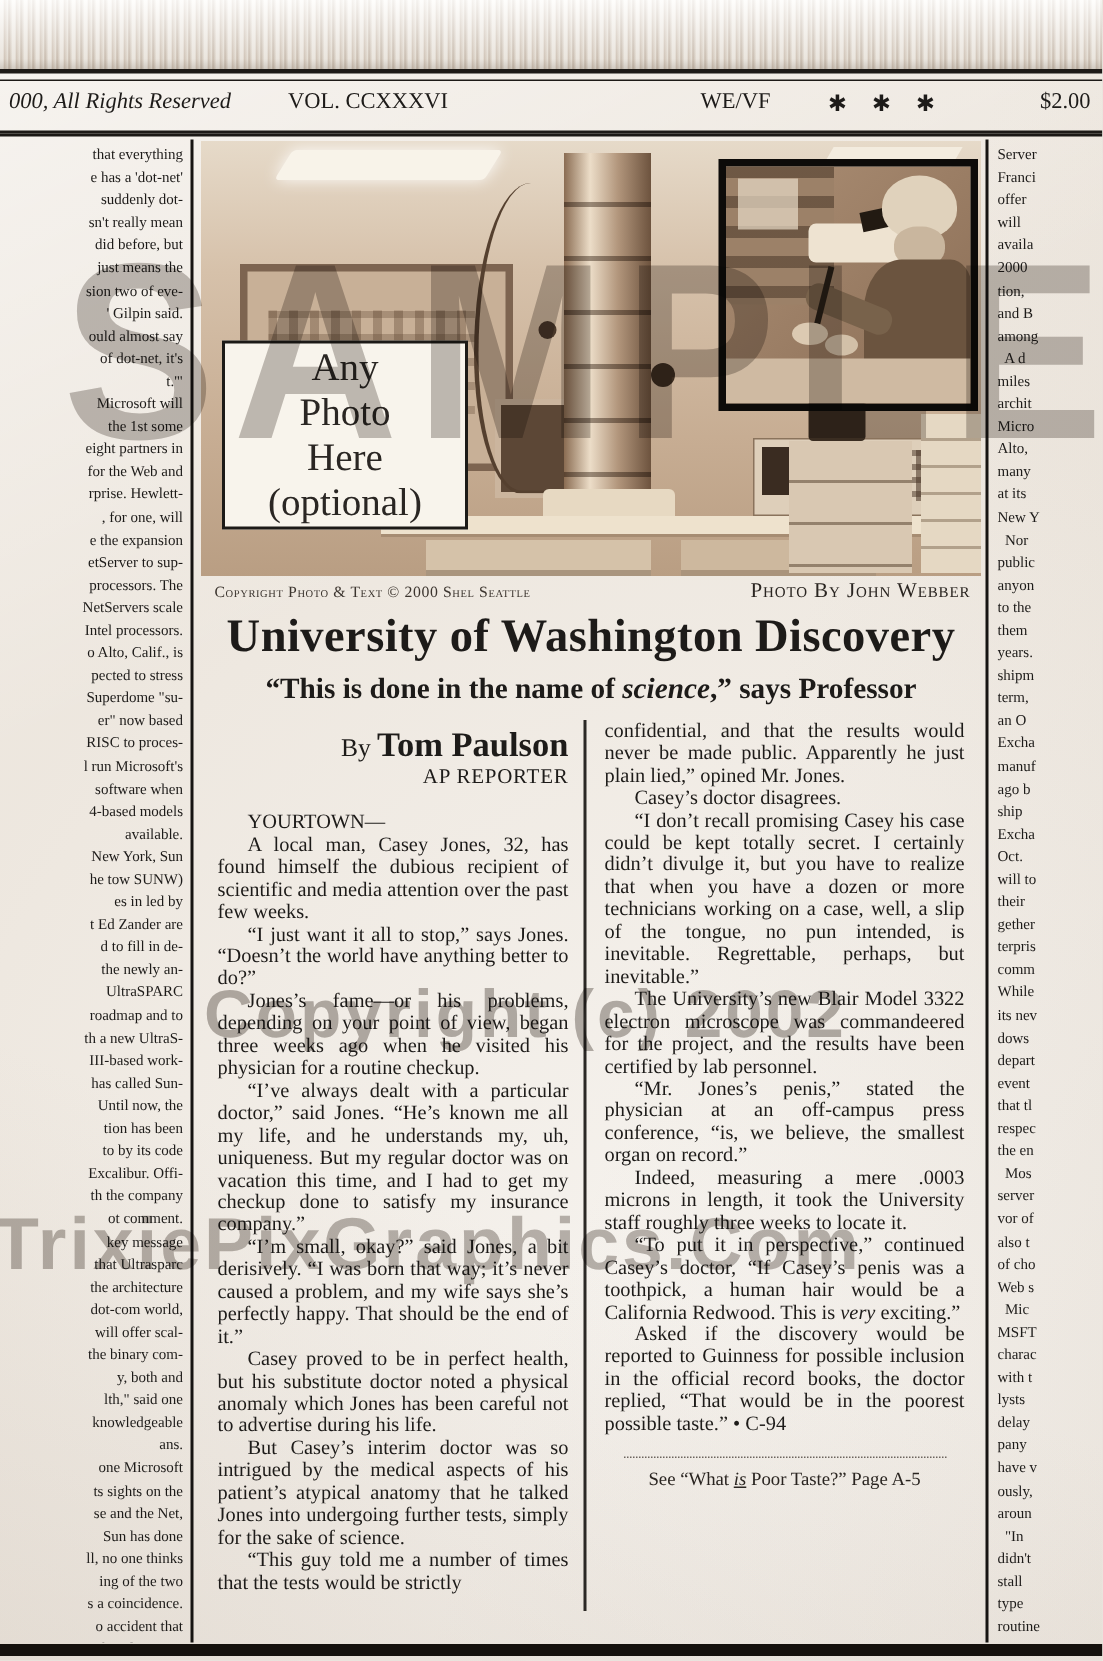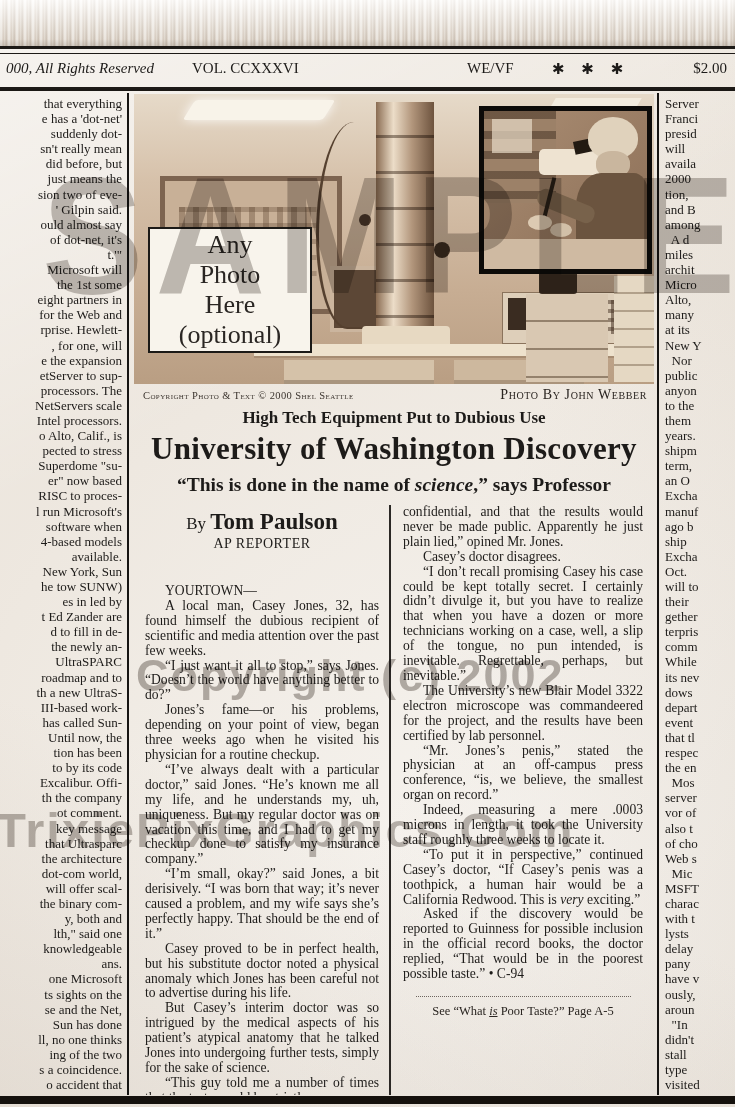--- a/index.html
+++ b/index.html
@@ -28,21 +28,21 @@
   .mast-row{position:relative;height:30px;}
   .mast-row span{position:absolute;top:6px;font-size:15px;white-space:nowrap;}
   .m-rights{left:6px;font-style:italic;}
   .m-vol{left:192px;}
   .m-no{left:303px;margin-top:40px;}
   .m-ed{left:467px;}
   .m-stars{left:552px;font-family:"DejaVu Sans",sans-serif;font-size:11px;top:9px;letter-spacing:6px;}
   .m-price{right:8px;}
   .content-top-rule{position:absolute;top:89px;left:0;right:0;height:2px;background:#1b1815;}
   
-  .side{position:absolute;top:93px;bottom:12px;overflow:hidden;font-size:13px;line-height:15.1px;}
+  .side{position:absolute;top:93px;bottom:12px;overflow:hidden;font-size:10px;line-height:15.1px;}
   .side-left{left:0;width:129px;border-right:2px solid #161412;padding:3px 5px 0 0;box-sizing:border-box;text-align:right;}
   .side-right{left:657px;width:78px;border-left:2px solid #161412;padding:3px 0 0 6px;box-sizing:border-box;text-align:left;}
   .side .ln{white-space:pre;overflow:hidden;}
   
   .center{position:absolute;left:131px;top:92px;width:526px;height:1003px;overflow:hidden;}
   
   .photo{position:relative;margin:2px 3px 0 3px;height:290px;overflow:hidden;
     background:linear-gradient(180deg,#e6dac9 0%,#d6c1aa 30%,#c7ad93 68%,#b99e83 100%);}
   .photo *{position:absolute;}
   .p-light1{left:55px;top:6px;width:140px;height:20px;background:#f8f3e9;border-radius:3px;transform:skewX(-32deg);box-shadow:0 0 10px rgba(255,255,255,.9);}
@@ -94,21 +94,21 @@
   .credit-l{font-variant:small-caps;font-size:10.5px;letter-spacing:.4px;color:#3b342e;}
   .credit-r{font-variant:small-caps;font-size:14px;letter-spacing:.6px;color:#2a2521;text-align:right;}
   .kicker{text-align:center;font-weight:bold;font-size:17px;margin-top:5px;}
   .headline{text-align:center;font-weight:bold;font-size:31px;line-height:34px;margin-top:4px;letter-spacing:.3px;}
   .subhead{text-align:center;font-weight:bold;font-size:19.5px;margin-top:8px;}
   .subhead i{font-weight:bold;}
   
   .columns{display:flex;margin-top:9px;height:594px;}
   .colA{width:258px;padding:0 10px 0 14px;box-sizing:border-box;overflow:hidden;}
   .colB{width:268px;padding:0 14px 0 12px;box-sizing:border-box;border-left:2px solid #2b2825;overflow:hidden;}
-  .byline{text-align:center;margin:4px 0 32px;}
+  .byline{text-align:right;margin:4px 0 14px;}
   .byline .by{font-size:17px;}
   .byline .name{font-size:23px;font-weight:bold;}
   .byline .title{font-size:14px;letter-spacing:.5px;margin-top:1px;}
   .art p{margin:0;text-indent:20px;text-align:justify;font-size:13.6px;line-height:14.9px;}
   .art p.lead{text-indent:0;}
   .endnote{white-space:nowrap;}
   .footer-rule{width:215px;margin:14px auto 7px;border-top:1px dotted #6c655e;}
   .footer-note{text-align:center;font-size:12.5px;color:#2a2521;}
   .footer-note i{text-decoration:underline;}
   
@@ -206,21 +206,21 @@
       <div class="ln">ll, no one thinks</div>
       <div class="ln">ing of the two</div>
       <div class="ln">s a coincidence.</div>
       <div class="ln">o accident that</div>
       <div class="ln">ft and Sun are</div>
     </div>
 
   <div class="side side-right">
       <div class="ln">Server</div>
       <div class="ln">Franci</div>
-      <div class="ln">presid</div>
+      <div class="ln">offer</div>
       <div class="ln">will</div>
       <div class="ln">availa</div>
       <div class="ln">2000</div>
       <div class="ln">tion,</div>
       <div class="ln">and B</div>
       <div class="ln">among</div>
       <div class="ln">  A d</div>
       <div class="ln">miles</div>
       <div class="ln">archit</div>
       <div class="ln">Micro</div>
@@ -269,21 +269,21 @@
       <div class="ln">lysts</div>
       <div class="ln">delay</div>
       <div class="ln">pany</div>
       <div class="ln">have v</div>
       <div class="ln">ously,</div>
       <div class="ln">aroun</div>
       <div class="ln">  "In</div>
       <div class="ln">didn't</div>
       <div class="ln">stall</div>
       <div class="ln">type</div>
-      <div class="ln">visited</div>
+      <div class="ln">routine</div>
       <div class="ln">into</div>
     </div>
 
   <div class="center">
 
     <div class="photo">
       <div class="p-light1"></div>
       <div class="p-light2"></div>
       <div class="p-poster"></div>
       <div class="p-monitor"></div>
@@ -323,21 +323,20 @@
           <div>Here</div>
           <div>(optional)</div>
         </div>
     </div>
 
     <div class="credits">
       <span class="credit-l">Copyright Photo &amp; Text © 2000 Shel Seattle</span>
       <span class="credit-r">Photo By John Webber</span>
     </div>
 
-    <div class="kicker">High Tech Equipment Put to Dubious Use</div>
     <div class="headline">University of Washington Discovery</div>
     <div class="subhead"><span>“This is done in the name of </span><i>science</i><span>,” says Professor</span></div>
 
     <div class="columns art">
       <div class="colA">
         <div class="byline">
           <div><span class="by">By </span><span class="name">Tom Paulson</span></div>
           <div class="title">AP REPORTER</div>
         </div>
         <div>

